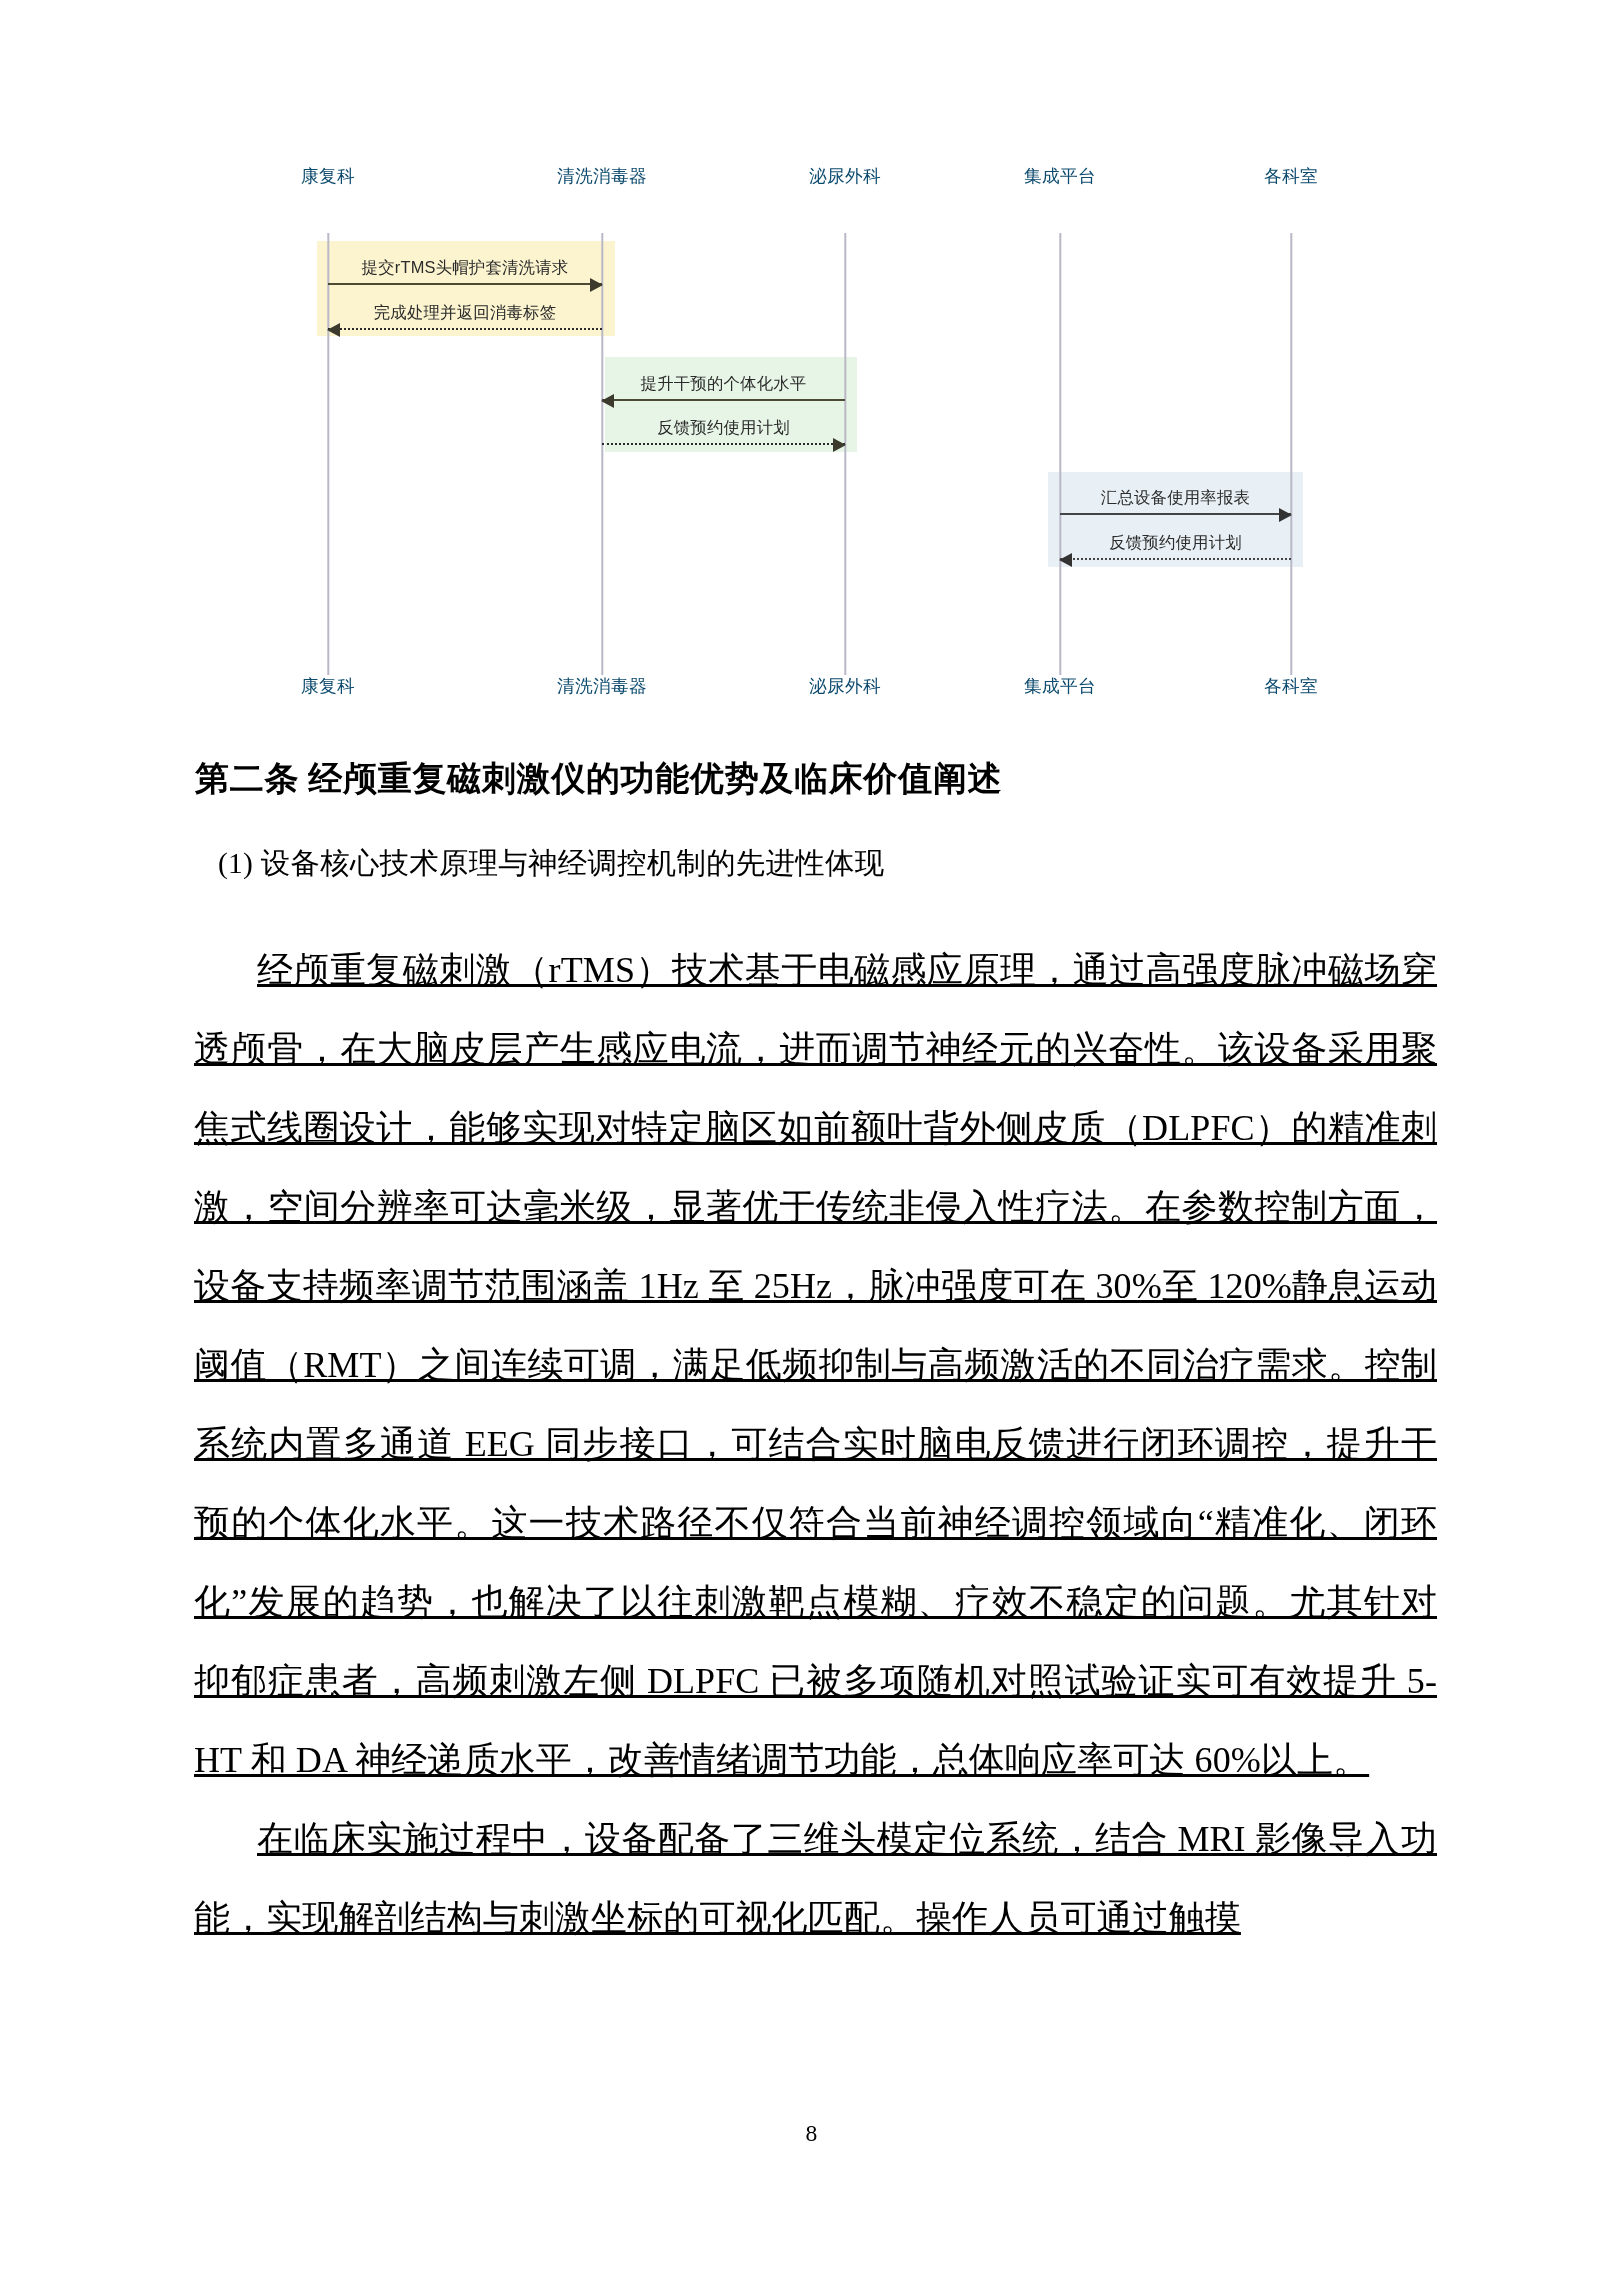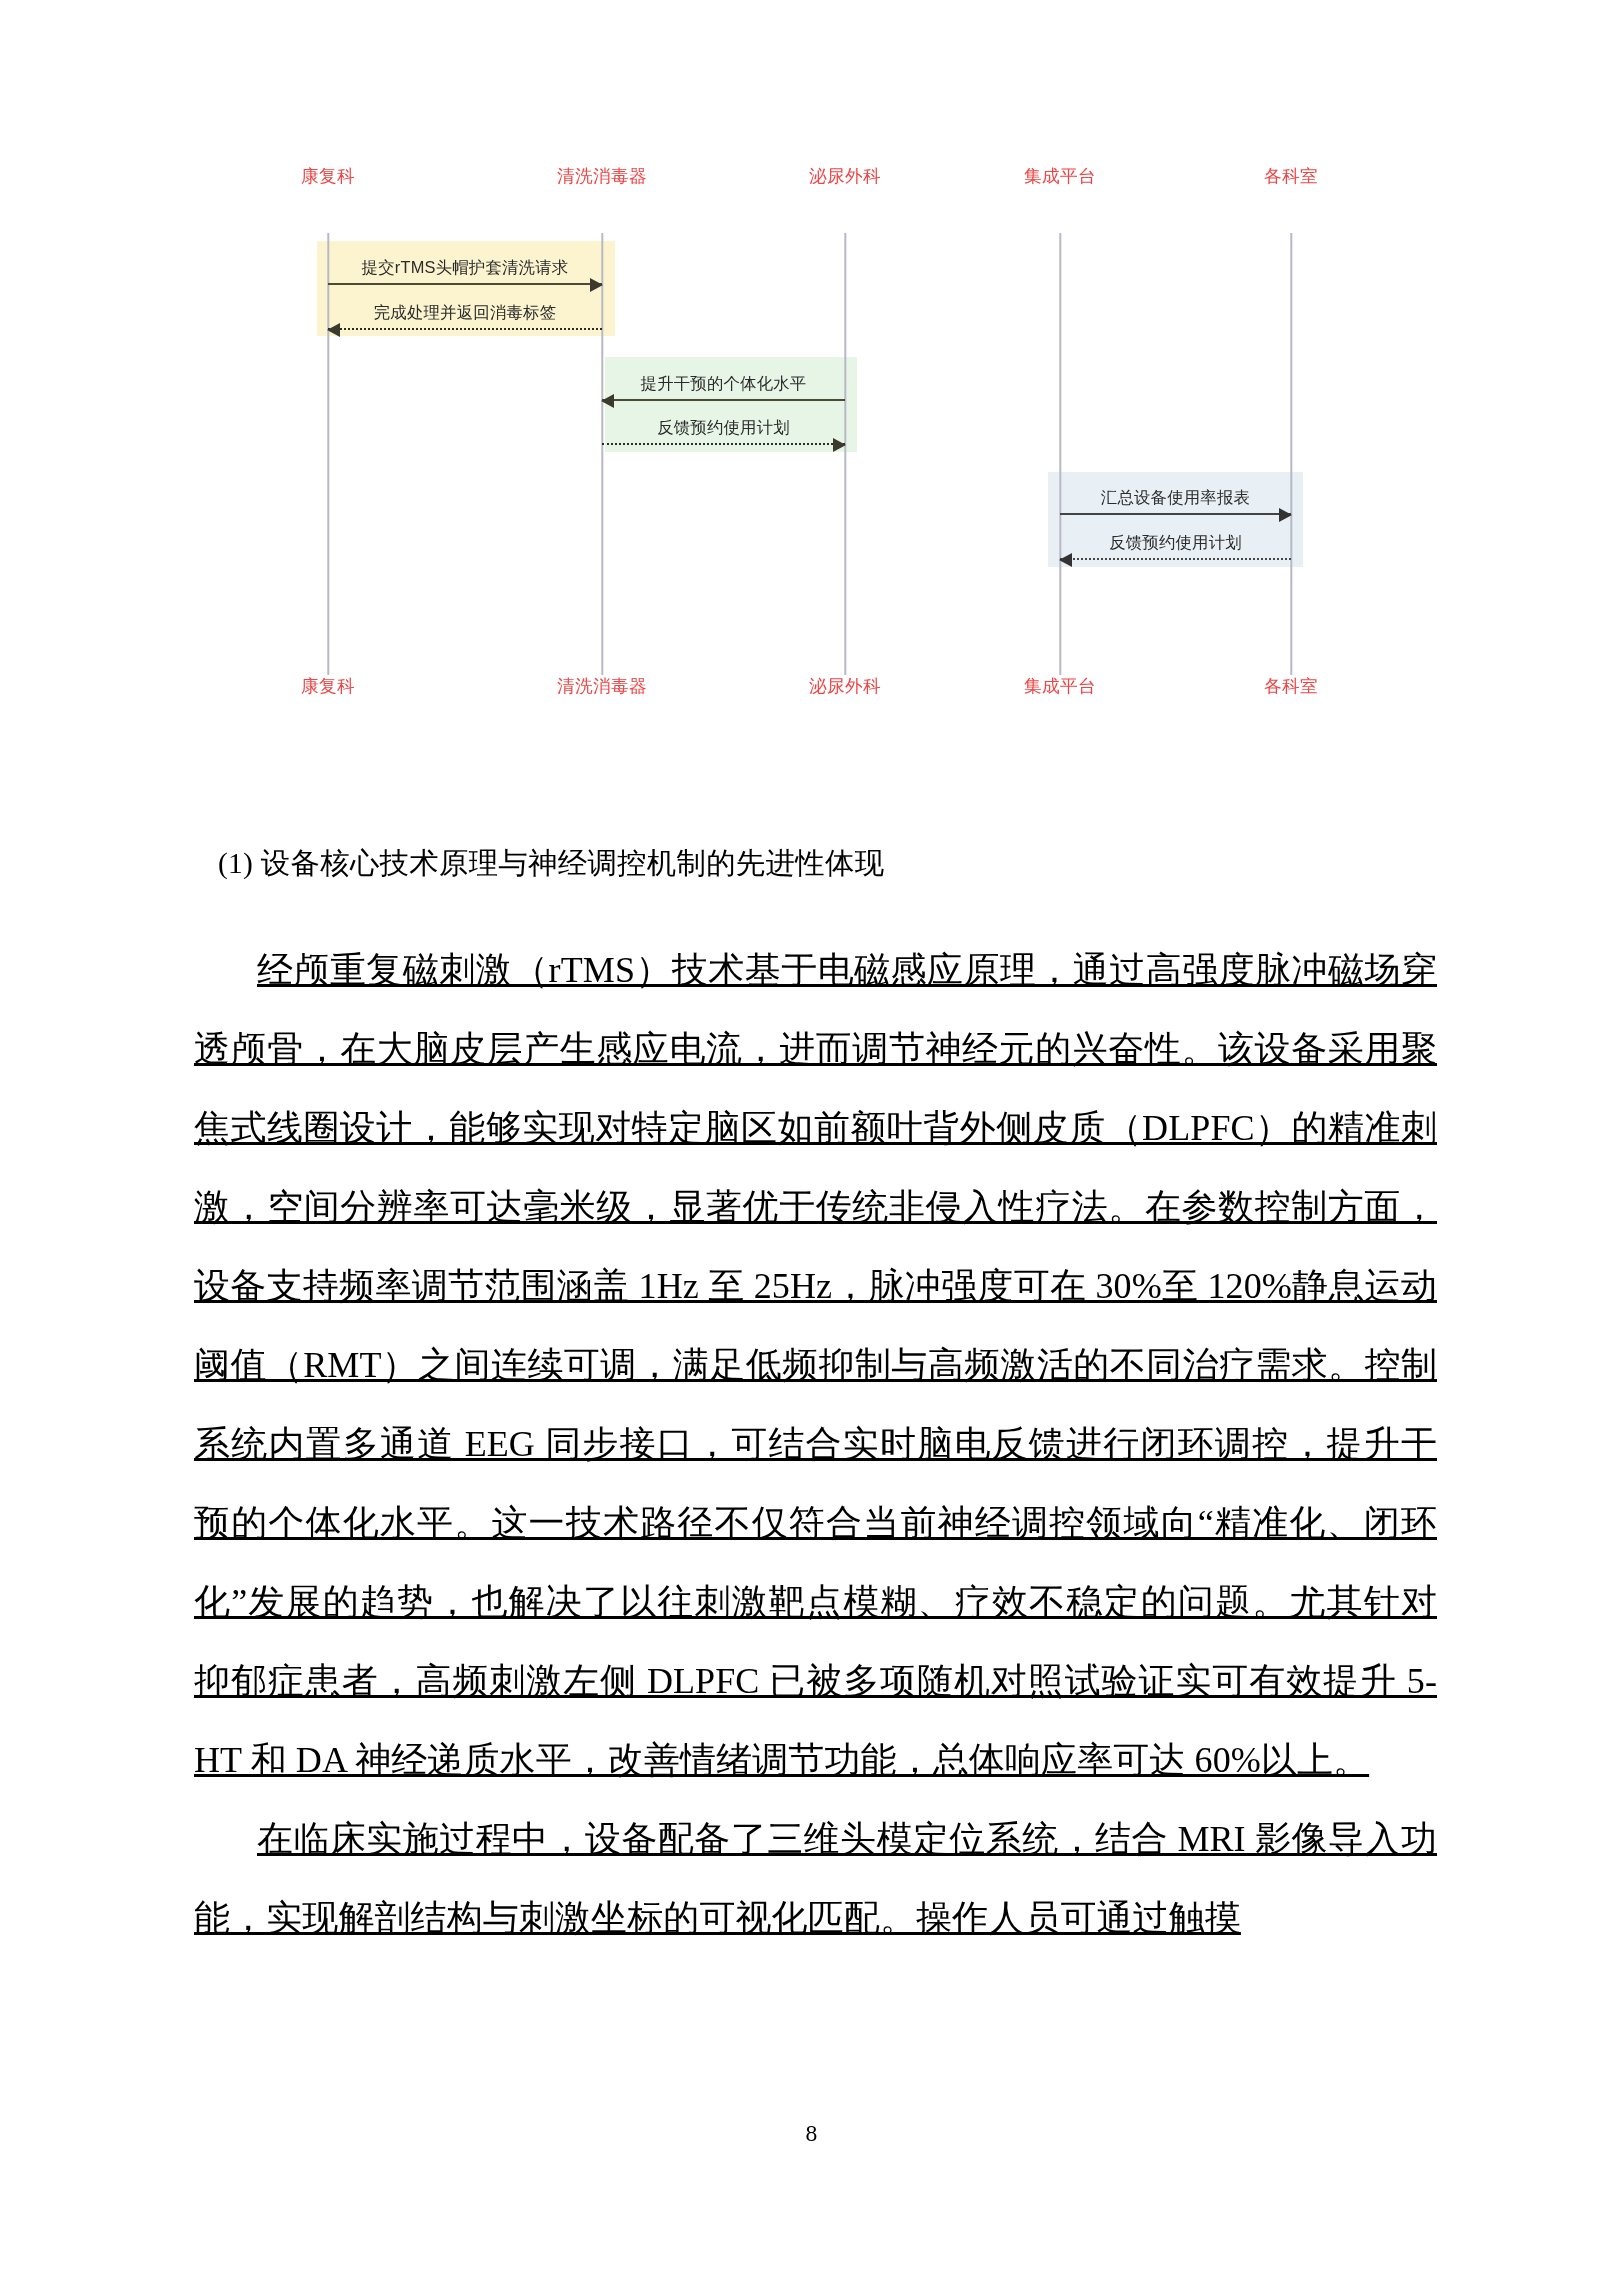--- a/index.html
+++ b/index.html
@@ -21,21 +21,21 @@
   
   .diagram {
     position:absolute;
     left:216px; top:164px;
     width:1204px; height:537px;
   }
   .actor-label {
     position:absolute;
     font-family:"Liberation Sans", sans-serif;
     font-size:17.7px;
-    color:#ef4444;
+    color:#0c4a6e;
     white-space:nowrap;
     transform:translateX(-50%);
     letter-spacing:0.3px;
   }
   .actor-label.top { top:0px; }
   .actor-label.bottom { top:510px; }
 
   .lifeline {
     position:absolute;
     top:69px;
@@ -186,20 +186,21 @@
         <div class="line"></div>
         <div class="head right"></div>
       </div>
       <div class="msg dotted neutral" style="left: 844px; top: 360px; width: 231px;">
         <div class="caption">反馈预约使用计划</div>
         <div class="line"></div>
         <div class="head left"></div>
       </div>
     </div>
 
+  <div class="heading1">第二条 经颅重复磁刺激仪的功能优势及临床价值阐述</div>
 
   <div class="heading2">(1) 设备核心技术原理与神经调控机制的先进性体现</div>
 
   <div class="body-text">
     <p>经颅重复磁刺激（rTMS）技术基于电磁感应原理，通过高强度脉冲磁场穿透颅骨，在大脑皮层产生感应电流，进而调节神经元的兴奋性。该设备采用聚焦式线圈设计，能够实现对特定脑区如前额叶背外侧皮质（DLPFC）的精准刺激，空间分辨率可达毫米级，显著优于传统非侵入性疗法。在参数控制方面，设备支持频率调节范围涵盖 1Hz 至 25Hz，脉冲强度可在 30%至 120%静息运动阈值（RMT）之间连续可调，满足低频抑制与高频激活的不同治疗需求。控制系统内置多通道 EEG 同步接口，可结合实时脑电反馈进行闭环调控，提升干预的个体化水平。这一技术路径不仅符合当前神经调控领域向“精准化、闭环化”发展的趋势，也解决了以往刺激靶点模糊、疗效不稳定的问题。尤其针对抑郁症患者，高频刺激左侧 DLPFC 已被多项随机对照试验证实可有效提升 5-HT 和 DA 神经递质水平，改善情绪调节功能，总体响应率可达 60%以上。</p>
     <p>在临床实施过程中，设备配备了三维头模定位系统，结合 MRI 影像导入功能，实现解剖结构与刺激坐标的可视化匹配。操作人员可通过触摸</p>
   </div>
 
   <div class="page-number">8</div>
 </div>

